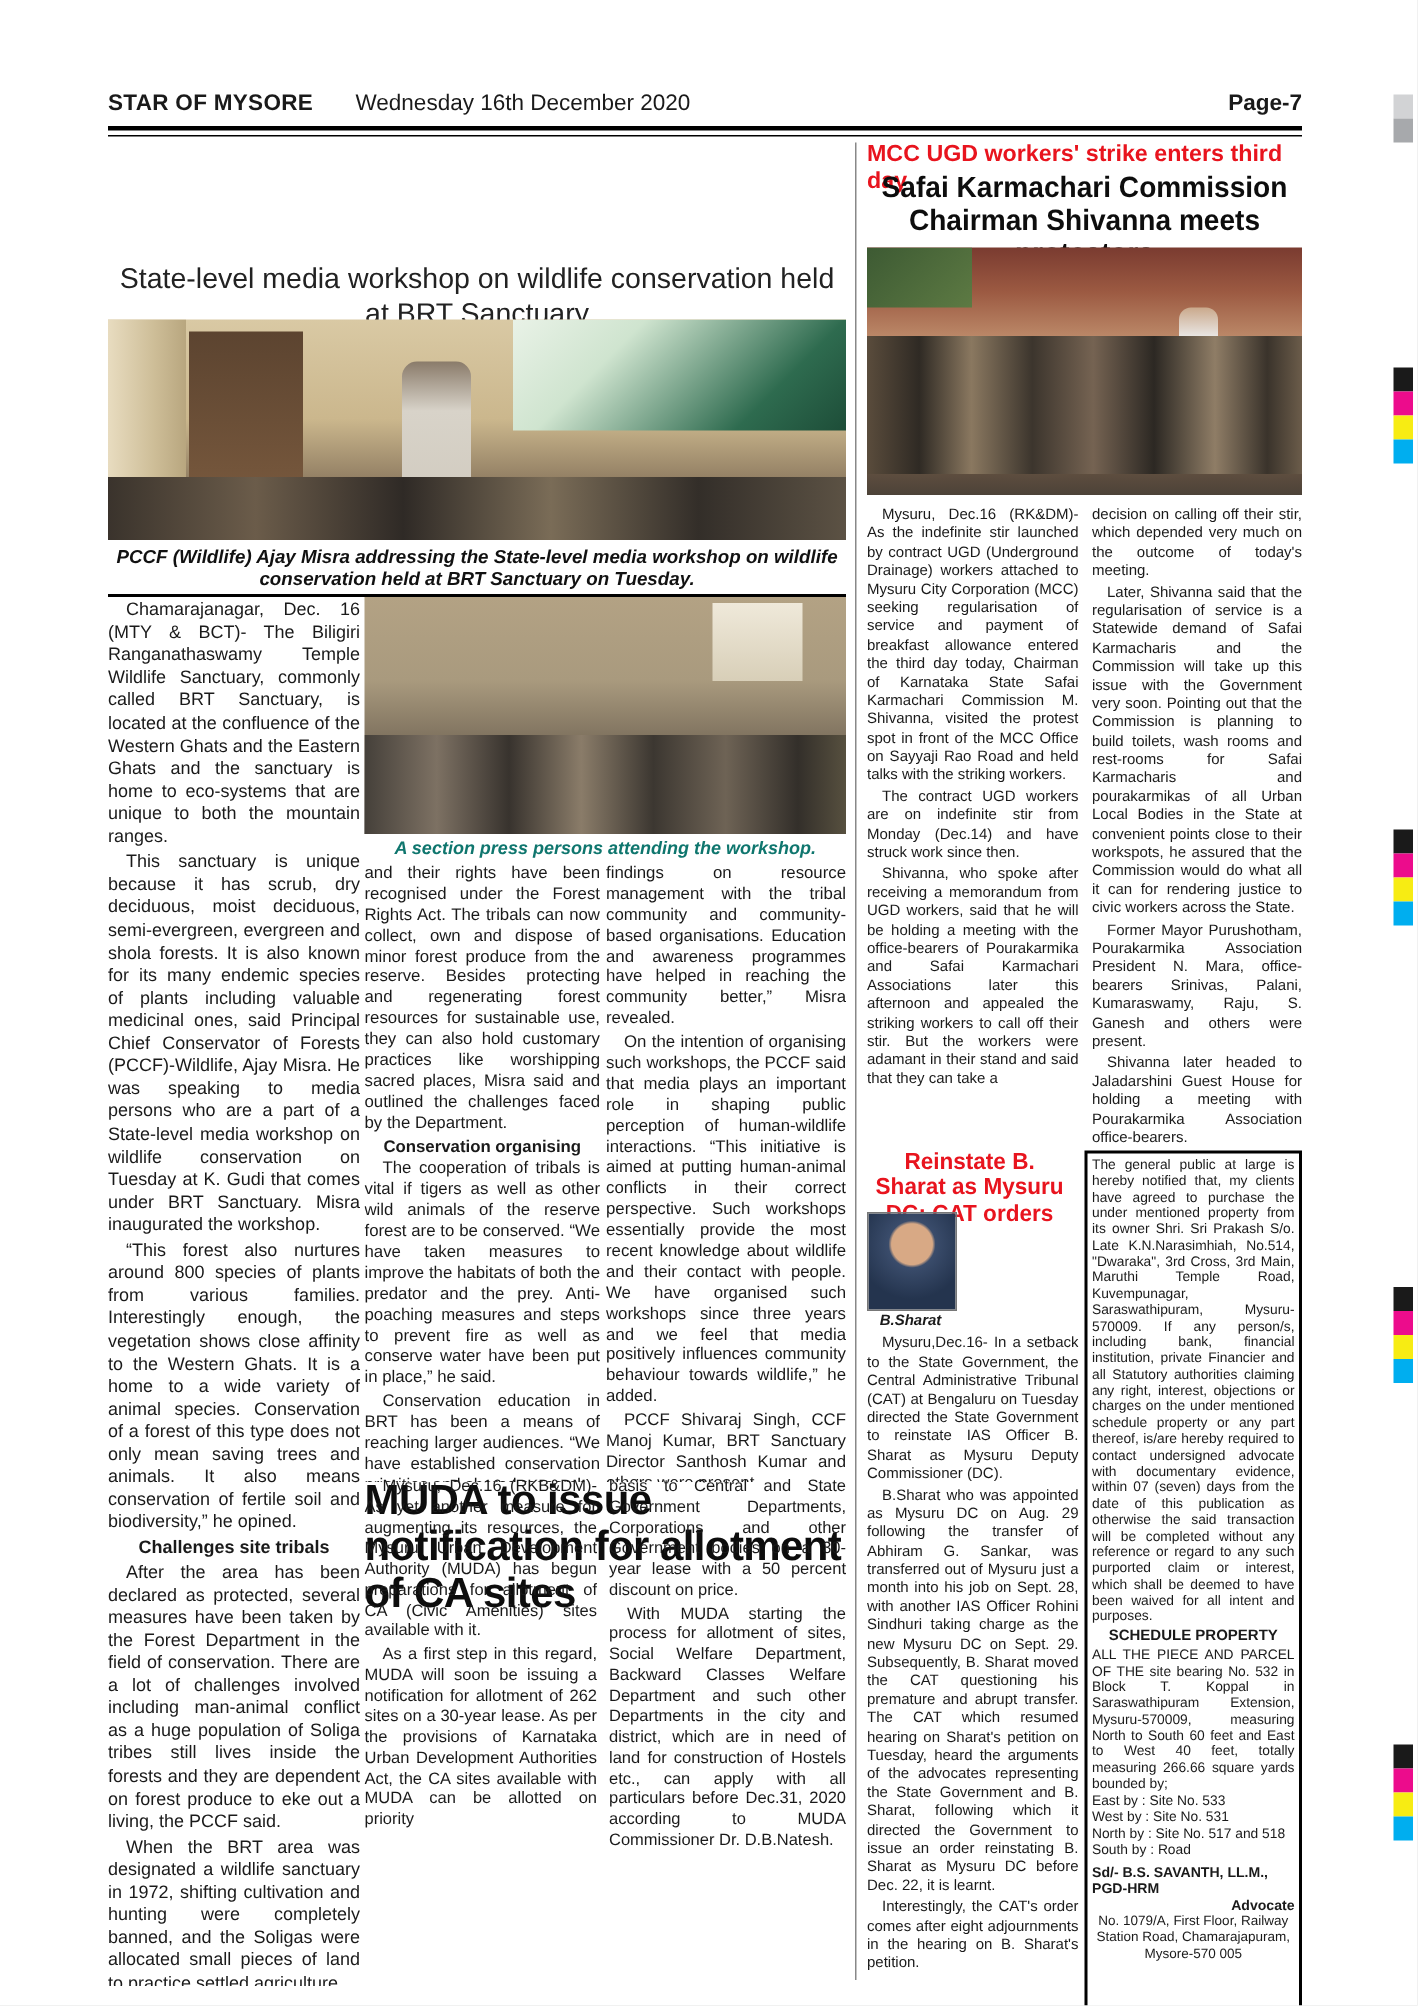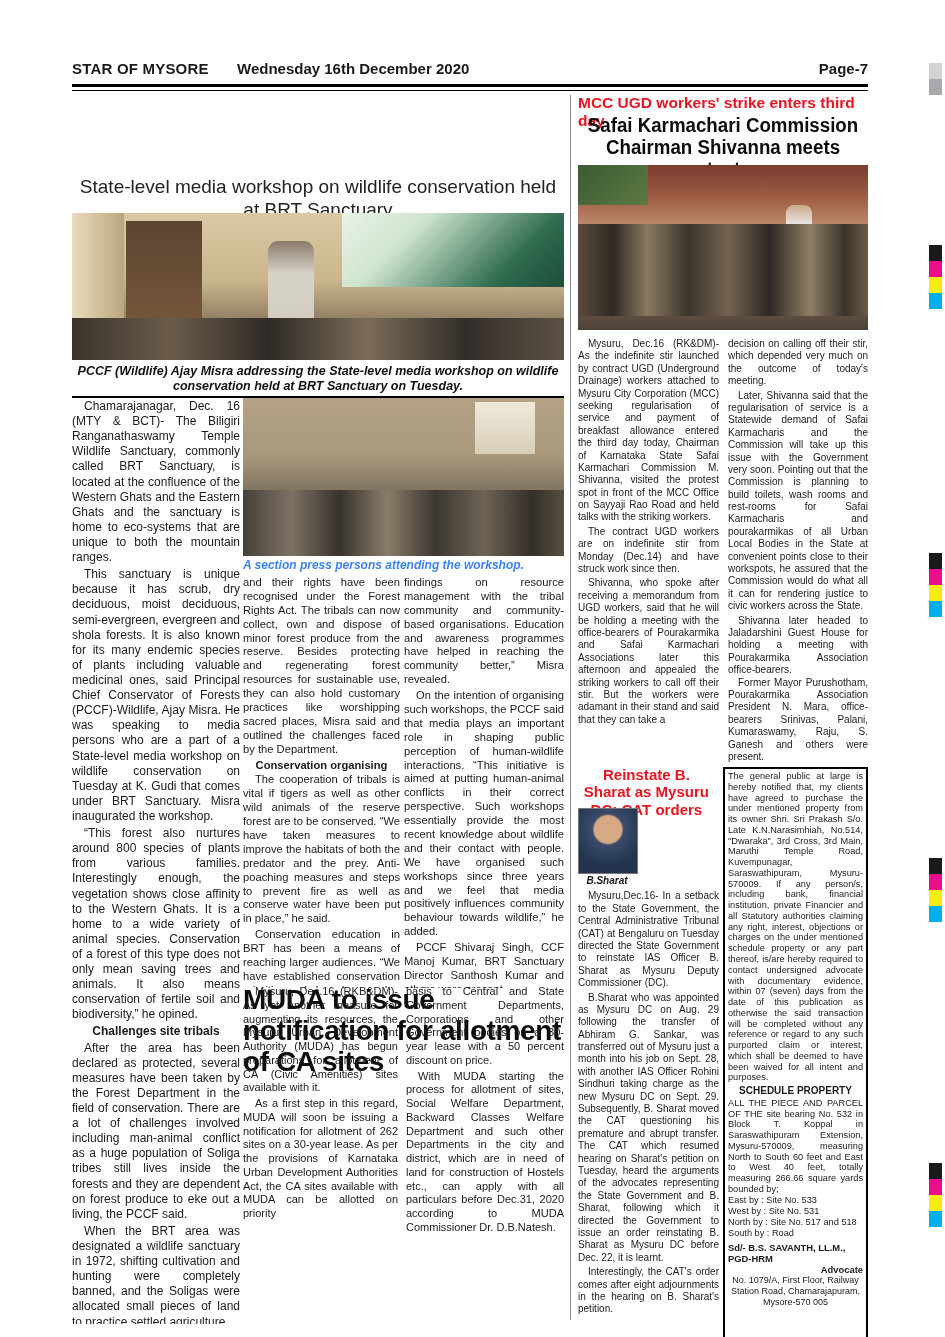--- a/index.html
+++ b/index.html
@@ -3,21 +3,21 @@
 <meta charset="utf-8">
 <style>
   html,body{margin:0;padding:0;background:#e8e8e8;}
   .page{
     position:relative;width:945px;height:1337px;background:#ffffff;
     font-family:"Liberation Sans", sans-serif;color:#1a1a1a;overflow:hidden;
     margin:0 auto;
   }
   
   .masthead{position:absolute;left:72px;top:60px;font-size:15px;font-weight:bold;letter-spacing:.2px;}
-  .hdr-date{position:absolute;left:237px;top:60px;font-size:15px;font-weight:bold;text-align:right;}
+  .hdr-date{position:absolute;left:237px;top:60px;font-size:15px;font-weight:normal;text-align:right;}
   .hdr-page{position:absolute;right:77px;top:60px;font-size:15px;font-weight:bold;}
   .rule-thick{position:absolute;left:72px;top:84px;width:796px;height:3px;background:#000;}
   .rule-thin{position:absolute;left:72px;top:90px;width:796px;height:1px;background:#000;}
   .v-divider{position:absolute;left:570px;top:95px;width:1px;height:1225px;background:#888;}
 
   
   .left-region{position:absolute;left:72px;top:92px;width:492px;height:1232px;}
   .main-headline{position:absolute;left:0;top:2px;width:100%;text-align:center;
     font-size:33px;font-weight:bold;line-height:1.14;letter-spacing:-.5px;color:#0d0d0d;}
   .main-subhead{position:absolute;left:0;top:83px;width:100%;text-align:center;
@@ -40,22 +40,22 @@
   .col-subhead{text-align:center;font-weight:bold;margin:1px 0;}
   .col1{left:0;top:307px;width:168px;height:925px;font-size:12px;line-height:1.26;}
   .col2{left:171px;top:484px;width:157px;height:412px;font-size:11.2px;line-height:1.24;}
   .col3{left:332px;top:484px;width:160px;height:412px;font-size:11.2px;line-height:1.24;}
 
   .photo2{position:absolute;left:171px;top:306px;width:321px;height:158px;overflow:hidden;
     background:linear-gradient(180deg,#b3a284 0%,#a99a7e 35%,#6e6252 70%,#403a32 100%);}
   .photo2 .win{position:absolute;left:232px;top:4px;width:60px;height:52px;background:linear-gradient(180deg,#efe9da,#d8cfb8);}
   .photo2 .crowd{position:absolute;left:0;bottom:0;width:100%;height:66px;
     background:linear-gradient(90deg,#45403a,#7d7163 15%,#38332e 30%,#8a7c69 45%,#3c3731 60%,#6e6355 75%,#332f2a 90%,#57503f);}
-  .caption2{position:absolute;left:171px;top:466px;width:321px;
-    font-size:12px;font-weight:bold;font-style:italic;color:#3b82f6;}
+  .caption2{position:absolute;left:171px;top:466px;width:321px;text-align:center;
+    font-size:12px;font-weight:bold;font-style:italic;color:#0f766e;}
 
   .muda{position:absolute;left:171px;top:893px;width:321px;height:339px;}
   .muda-headline{width:100%;text-align:left;font-size:28px;font-weight:bold;line-height:1.1;letter-spacing:-.4px;color:#0d0d0d;margin:0 0 10px 0;}
   .muda-colA{left:0;top:0;width:155px;height:252px;font-size:11px;line-height:1.25;}
   .muda-colB{left:163px;top:0;width:158px;height:252px;font-size:11px;line-height:1.25;}
 
   
   .right-region{position:absolute;left:578px;top:92px;width:290px;height:1232px;}
   .kicker{position:absolute;left:0;top:2px;width:100%;text-align:left;
     font-size:15.5px;font-weight:bold;color:#e8141e;}
@@ -173,22 +173,22 @@
     </div>
 
     <div class="newscol safai-colA" style="text-align:justify;">
       <p style="text-indent:10px;margin:0 0 2px;">Mysuru, Dec.16 (RK&amp;DM)- As the indefinite stir launched by contract UGD (Underground Drainage) workers attached to Mysuru City Corporation (MCC) seeking regularisation of service and payment of breakfast allowance entered the third day today, Chairman of Karnataka State Safai Karmachari Commission M. Shivanna, visited the protest spot in front of the MCC Office on Sayyaji Rao Road and held talks with the striking workers.</p>
       <p style="text-indent:10px;margin:0 0 2px;">The contract UGD workers are on indefinite stir from Monday (Dec.14) and have struck work since then.</p>
       <p style="text-indent:10px;margin:0;">Shivanna, who spoke after receiving a memorandum from UGD workers, said that he will be holding a meeting with the office-bearers of Pourakarmika and Safai Karmachari Associations later this afternoon and appealed the striking workers to call off their stir. But the workers were adamant in their stand and said that they can take a</p>
     </div>
     <div class="newscol safai-colB" style="text-align:justify;">
       <p style="text-indent:0;margin:0 0 2px;">decision on calling off their stir, which depended very much on the outcome of today's meeting.</p>
       <p style="text-indent:10px;margin:0 0 2px;">Later, Shivanna said that the regularisation of service is a Statewide demand of Safai Karmacharis and the Commission will take up this issue with the Government very soon. Pointing out that the Commission is planning to build toilets, wash rooms and rest-rooms for Safai Karmacharis and pourakarmikas of all Urban Local Bodies in the State at convenient points close to their workspots, he assured that the Commission would do what all it can for rendering justice to civic workers across the State.</p>
+      <p style="text-indent:10px;margin:0 0 2px;">Former Mayor Purushotham, Pourakarmika Association President N. Mara, office-bearers Srinivas, Palani, Kumaraswamy, Raju, S. Ganesh and others were present.</p>
       <p style="text-indent:10px;margin:0;">Shivanna later headed to Jaladarshini Guest House for holding a meeting with Pourakarmika Association office-bearers.</p>
-      <p style="text-indent:10px;margin:0 0 2px;">Former Mayor Purushotham, Pourakarmika Association President N. Mara, office-bearers Srinivas, Palani, Kumaraswamy, Raju, S. Ganesh and others were present.</p>
     </div>
 
     <div class="reinstate-headline">Reinstate B. Sharat as Mysuru DC: CAT orders</div>
     <div class="newscol sharat-body" style="text-align:justify;">
       <div class="sharat-photo"></div>
       <div class="sharat-caption">B.Sharat</div>
       <p style="text-indent:10px;margin:0 0 2px;">Mysuru,Dec.16- In a setback to the State Government, the Central Administrative Tribunal (CAT) at Bengaluru on Tuesday directed the State Government to reinstate IAS Officer B. Sharat as Mysuru Deputy Commissioner (DC).</p>
       <p style="text-indent:10px;margin:0 0 2px;">B.Sharat who was appointed as Mysuru DC on Aug. 29 following the transfer of Abhiram G. Sankar, was transferred out of Mysuru just a month into his job on Sept. 28, with another IAS Officer Rohini Sindhuri taking charge as the new Mysuru DC on Sept. 29. Subsequently, B. Sharat moved the CAT questioning his premature and abrupt transfer. The CAT which resumed hearing on Sharat's petition on Tuesday, heard the arguments of the advocates representing the State Government and B. Sharat, following which it directed the Government to issue an order reinstating B. Sharat as Mysuru DC before Dec. 22, it is learnt.</p>
       <p style="text-indent:10px;margin:0;">Interestingly, the CAT's order comes after eight adjournments in the hearing on B. Sharat's petition.</p>
     </div>

